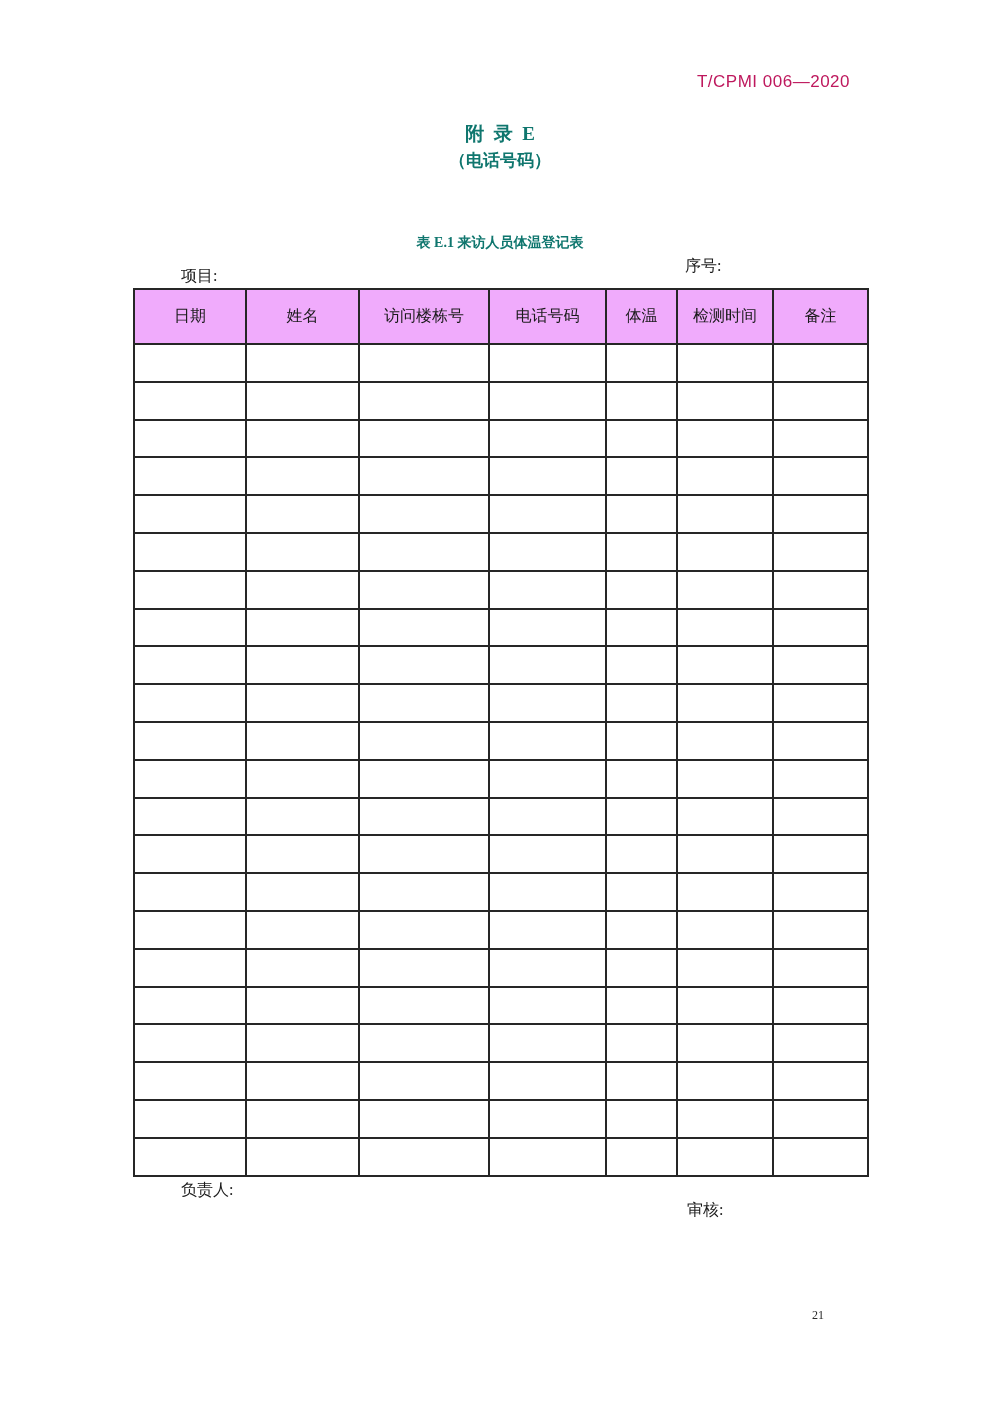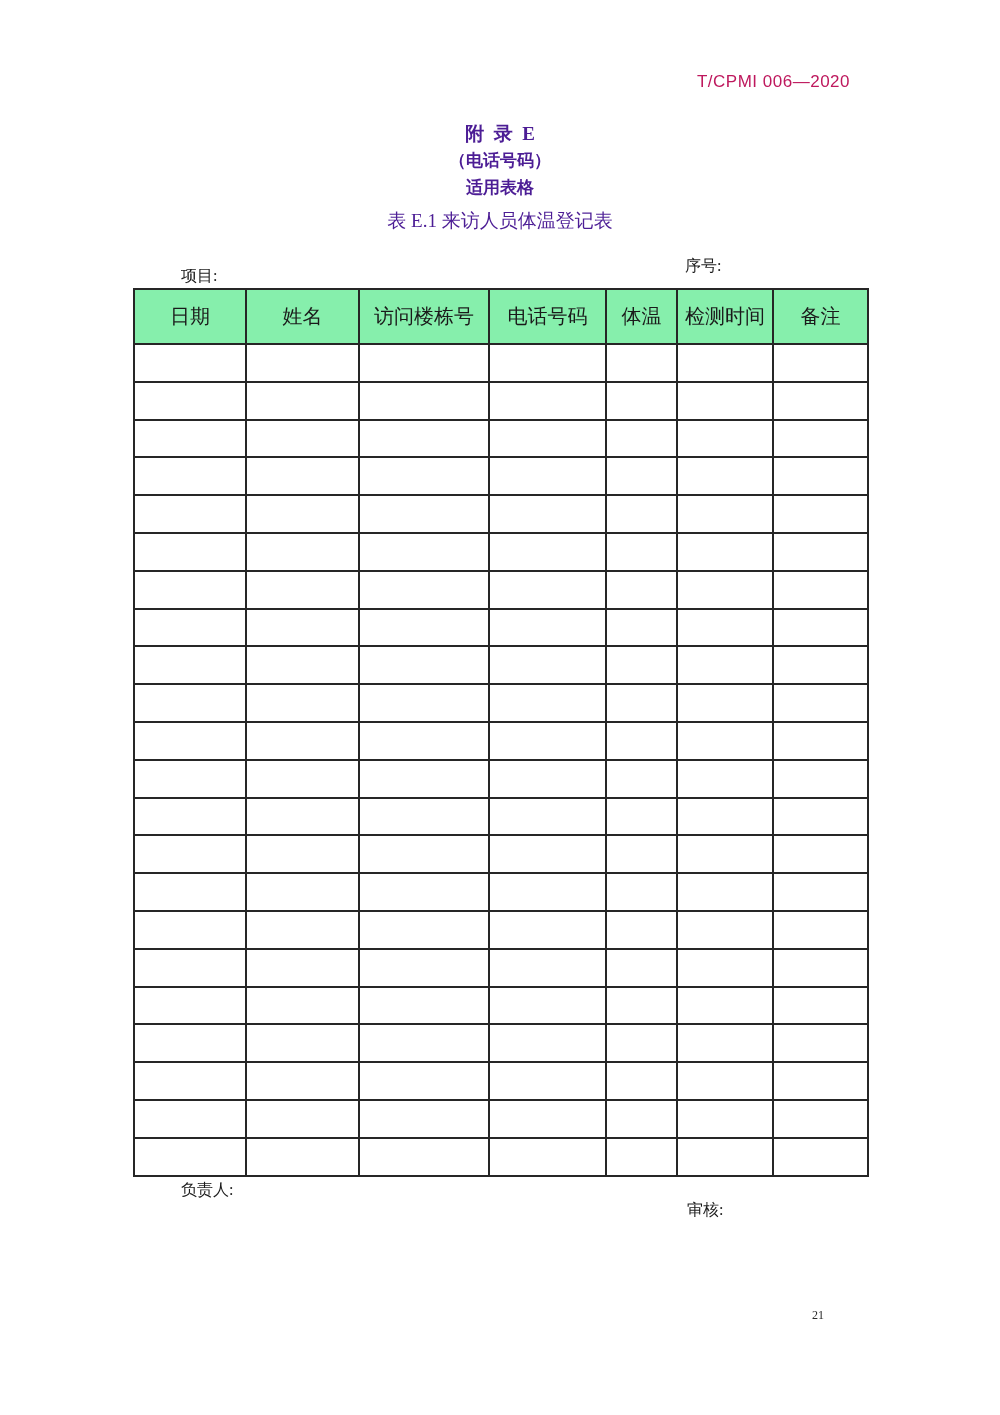--- a/index.html
+++ b/index.html
@@ -25,42 +25,42 @@
     font-family: "Liberation Sans", sans-serif;
     font-size: 17px;
     letter-spacing: 0.5px;
     color: #be185d;
   }
   .centered {
     position: absolute;
     left: 0;
     width: 1000px;
     text-align: center;
-    color: #4c1d95;
+    color: #0f766e;
   }
   .appendix-title {
     top: 121px;
     font-size: 19px;
     font-weight: bold;
     white-space: pre;
   }
   .appendix-subtitle {
     top: 149px;
     font-size: 17px;
     font-weight: bold;
   }
   .appendix-section {
     top: 176px;
     font-size: 17px;
     font-weight: bold;
   }
   .table-caption {
-    top: 208px;
-    font-size: 19px;
-    font-weight: normal;
+    top: 234px;
+    font-size: 14px;
+    font-weight: bold;
     white-space: pre;
   }
   .field-label {
     position: absolute;
     font-size: 16px;
     color: #1a1a1a;
     white-space: pre;
     margin-left: 29px;
   }
   .project-label     { left: 152px; top: 266px; }
@@ -78,26 +78,26 @@
   }
   table.reg-table th,
   table.reg-table td {
     border: 2px solid #262626;
     padding: 0;
   }
   table.reg-table thead tr {
     height: 55px;
   }
   table.reg-table thead th {
-    font-size: 20px;
+    font-size: 16px;
     font-weight: normal;
     text-align: center;
     vertical-align: middle;
     color: #1a1a1a;
-    background: #86efac;
+    background: #f0abfc;
   }
   table.reg-table tbody tr {
     height: 37.8px;
   }
   table.reg-table tbody td {
     background: #ffffff;
   }
   .page-number {
     position: absolute;
     left: 812px;
@@ -111,21 +111,20 @@
 <body>
 
 <div class="page">
 
   <div class="doc-code">T/CPMI 006—2020</div>
 
   <div class="centered appendix-title">附  录  E</div>
 
   <div class="centered appendix-subtitle">（电话号码）</div>
 
-  <div class="centered appendix-section">适用表格</div>
 
   <div class="centered table-caption">表 E.1 来访人员体温登记表</div>
 
   <div class="field-label project-label">项目:</div>
 
   <div class="field-label serial-label">序号:</div>
 
   <table class="reg-table">
     <colgroup id="table-colgroup">
         <col style="width: 112px;">

